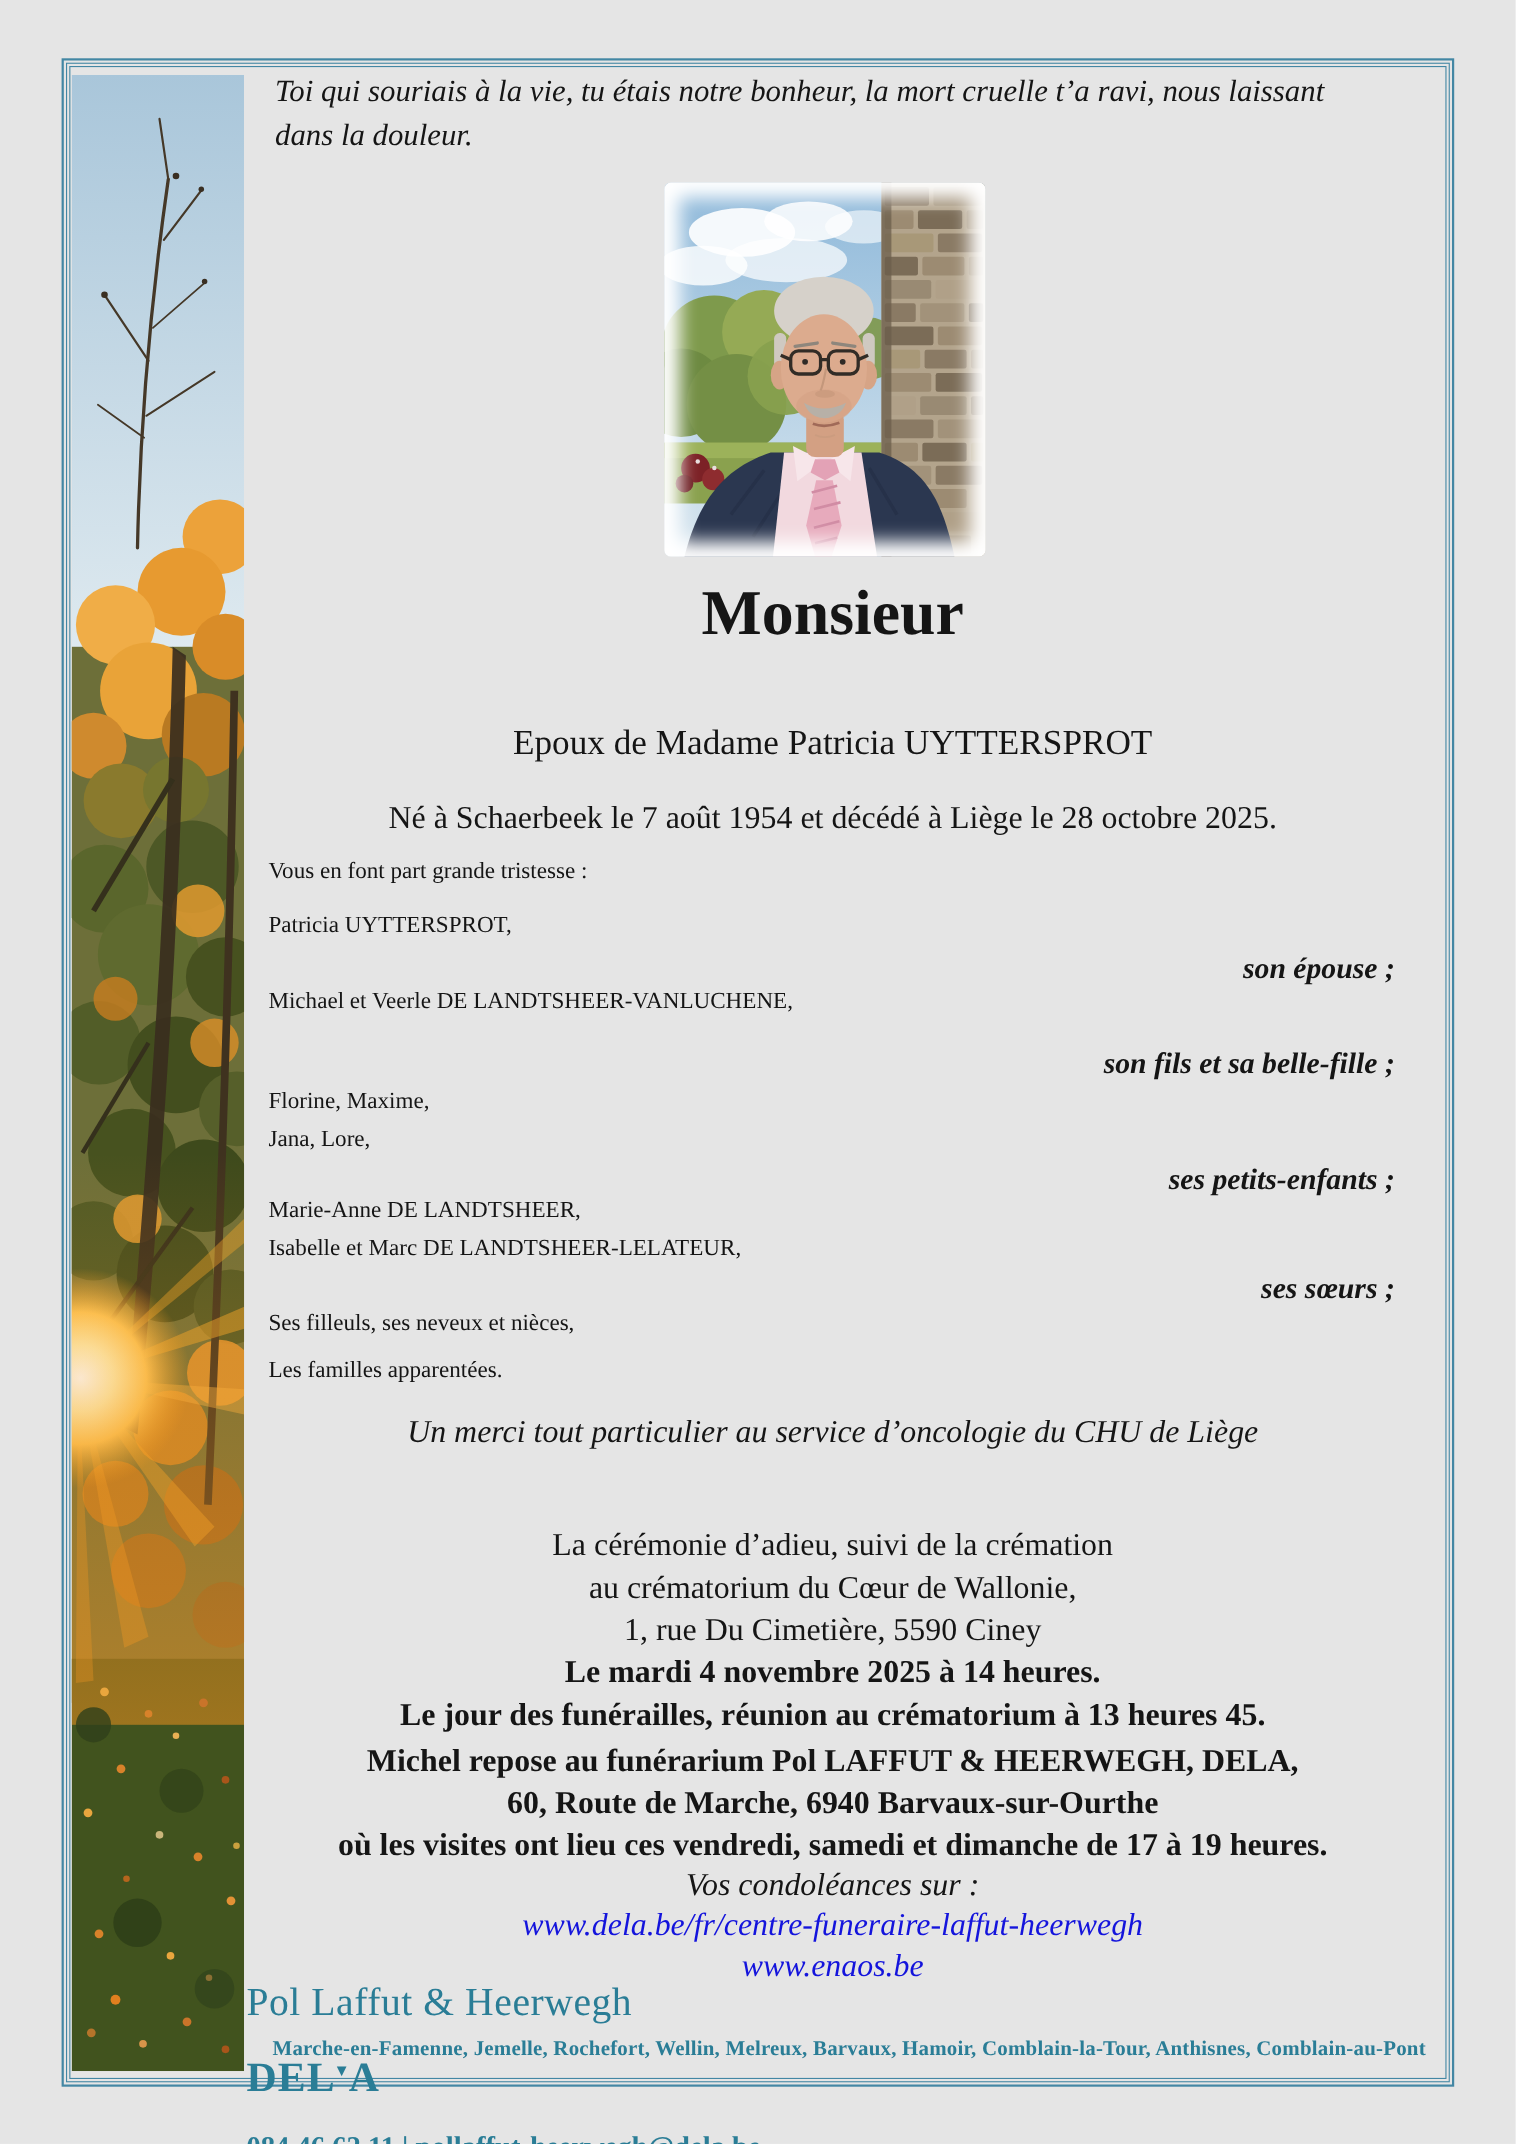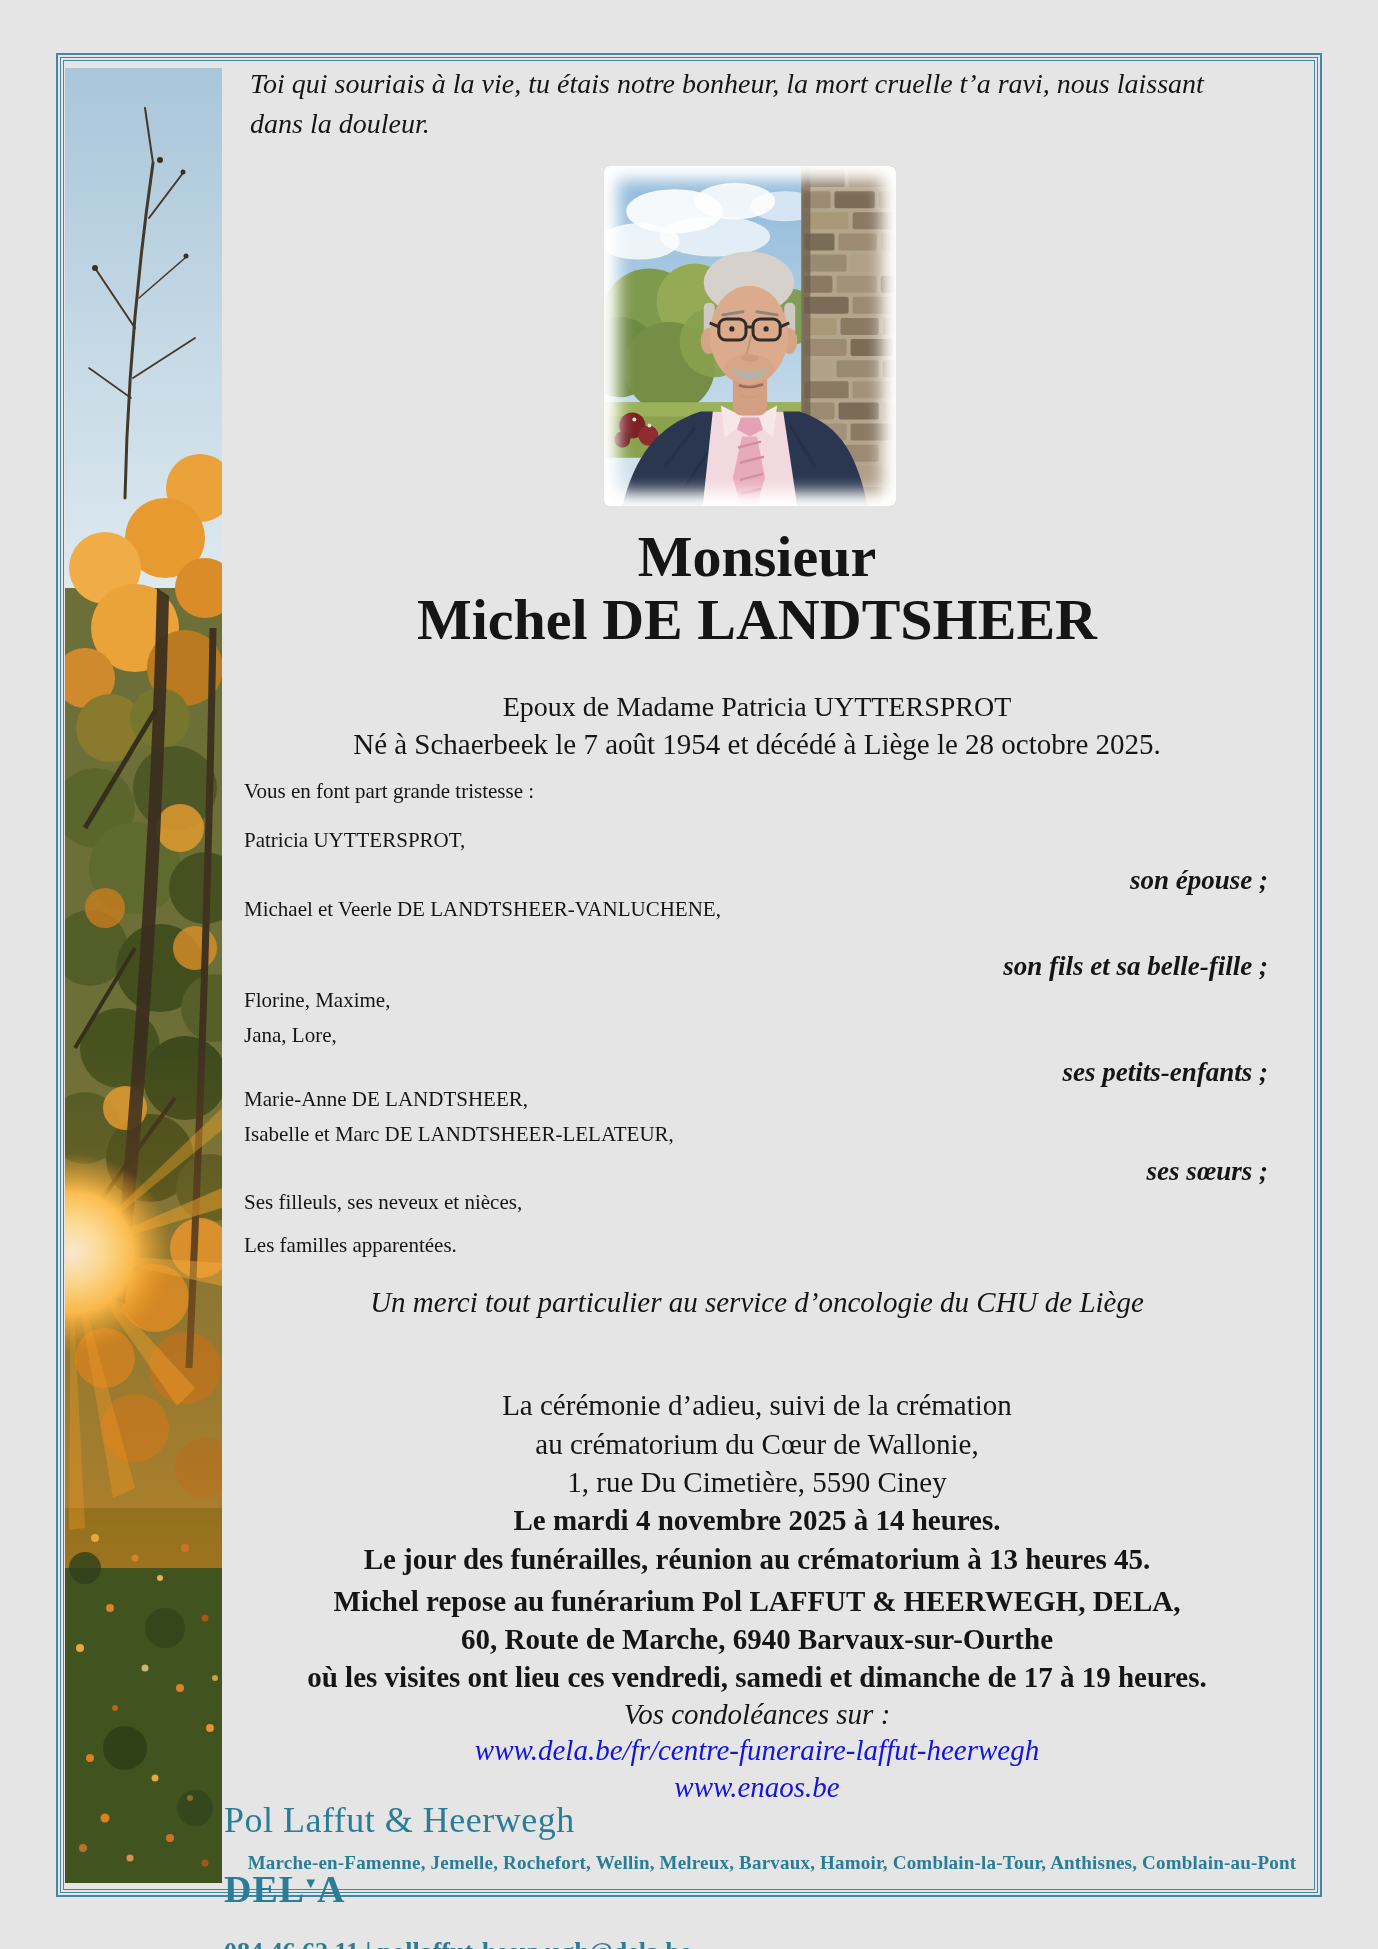--- a/index.html
+++ b/index.html
@@ -18,21 +18,21 @@
   .portrait svg{display:block;border-radius:6px;}
   .portrait::after{content:"";position:absolute;inset:0;border-radius:6px;
                    box-shadow:inset 0 0 16px 14px #ffffff;pointer-events:none;}
   .txt{position:absolute;white-space:nowrap;line-height:1.2;}
   .epitaph{position:absolute;left:250px;top:64px;font-style:italic;font-size:28px;line-height:40px;}
   .center{left:224px;width:1066px;text-align:center;}
   .rightlab{left:224px;width:1044px;text-align:right;font-style:italic;font-weight:bold;font-size:27px;}
   .name-left{left:244px;font-size:21px;}
   .h-salutation{top:522px;font-size:58px;font-weight:bold;}
   .h-name{top:585px;font-size:58px;font-weight:bold;}
-  .h-spouse{top:690px;font-size:28px;}
+  .h-spouse{top:655px;font-size:32px;}
   .h-birth{top:727px;font-size:29px;}
   .announce{top:779px;}
   .thanks{top:1283px;font-style:italic;font-size:29px;line-height:39px;white-space:nowrap;}
   .cer{font-size:29px;}
   .bold{font-weight:bold;}
   .condol{font-style:italic;font-size:29px;}
   .linkline{font-style:italic;font-size:29px;}
   .linkline a{color:#1414dc;cursor:pointer;}
   .footer-row{position:absolute;left:224px;top:1799px;width:1096px;display:flex;
               justify-content:center;align-items:baseline;gap:26px;color:#2a7d96;flex-direction:column;}
@@ -279,21 +279,20 @@
       </g>
     </svg>
   </div>
 
   <div class="epitaph">
     <div>Toi qui souriais à la vie, tu étais notre bonheur, la mort cruelle t’a ravi, nous laissant</div>
     <div>dans la douleur.</div>
   </div>
 
   <div class="txt center h-salutation">Monsieur</div>
-  <div class="txt center h-name">Michel DE LANDTSHEER</div>
   <div class="txt center h-spouse">Epoux de Madame Patricia UYTTERSPROT</div>
   <div class="txt center h-birth">Né à Schaerbeek le 7 août 1954 et décédé à Liège le 28 octobre 2025.</div>
 
   <div class="txt name-left announce">Vous en font part grande tristesse :</div>
 
   <div class="txt name-left" style="top:828px">Patricia UYTTERSPROT,</div>
   <div class="txt rightlab" style="top:864px">son épouse ;</div>
 
   <div class="txt name-left" style="top:897px">Michael et Veerle DE LANDTSHEER-VANLUCHENE,</div>
   <div class="txt rightlab" style="top:950px">son fils et sa belle-fille ;</div>

